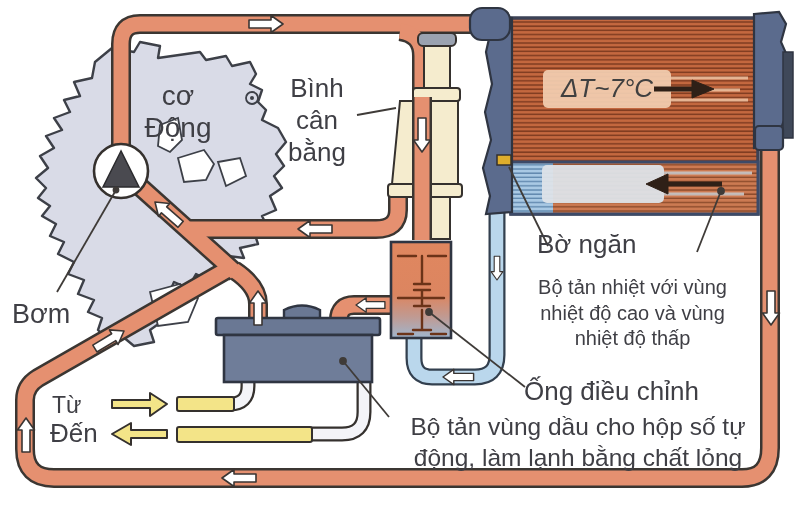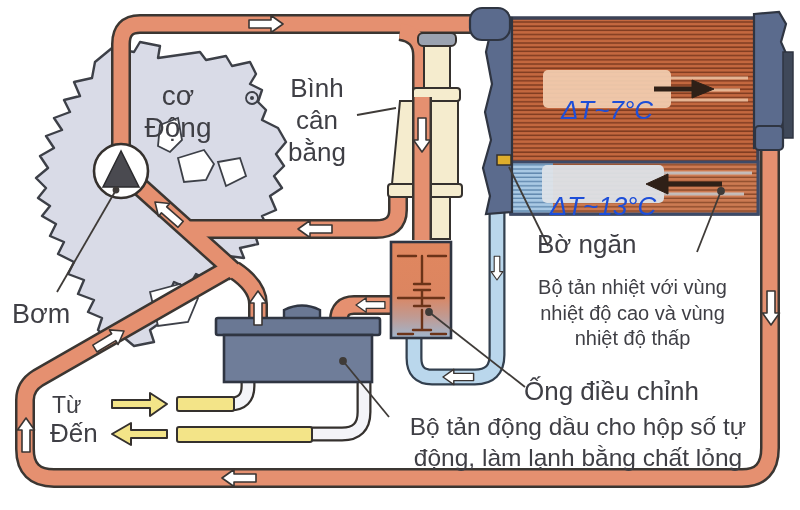--- a/index.html
+++ b/index.html
@@ -1,21 +1,21 @@
 <!DOCTYPE html>
 <html><head>
 <meta charset="utf-8">
 <style>
   html,body{margin:0;padding:0;background:#ffffff;}
   #stage{position:relative;width:800px;height:510px;background:#ffffff;overflow:hidden;
          font-family:"Liberation Sans", sans-serif;}
   #stage svg{position:absolute;left:0;top:0;}
   .lbl{position:absolute;color:#3f3f45;white-space:nowrap;line-height:1.15;}
   .center{text-align:center;white-space:normal;}
-  .dt{font-style:italic;color:#1d4ed8;font-weight:500;margin-top:22px;}
+  .dt{font-style:italic;color:#404040;font-weight:500;}
 </style>
 </head>
 <body>
 
 <div id="stage">
 <svg width="800" height="510" viewBox="0 0 800 510">
   <defs>
     <pattern id="stripeHot" width="10" height="4.2" patternUnits="userSpaceOnUse">
       <rect width="10" height="4.2" fill="#c4683f"></rect>
       <line x1="0" y1="1" x2="10" y2="1" stroke="#7e3b20" stroke-width="1.5"></line>
@@ -206,32 +206,31 @@
   <div class="lbl center" style="left:272px;top:73px;width:90px;font-size:26px;line-height:1.23;">
     <div>Bình</div>
     <div>cân</div>
     <div>bằng</div>
   </div>
 
   <div class="lbl" style="left:12px;top:299px;font-size:27px;">Bơm</div>
 
   <div class="lbl center dt" style="left:548px;top:74px;width:118px;font-size:26px;">ΔT~7°C</div>
 
-  <div class="lbl center dt" style="left:544px;top:170px;width:118px;font-size:26px;">ΔT~13°C</div>
 
   <div class="lbl" style="left:537px;top:230px;font-size:26px;">Bờ ngăn</div>
 
   <div class="lbl center" style="left:505px;top:275px;width:255px;font-size:20px;line-height:1.28;">
     <div>Bộ tản nhiệt với vùng</div>
     <div>nhiệt độ cao và vùng</div>
     <div>nhiệt độ thấp</div>
   </div>
 
   <div class="lbl" style="left:524px;top:377px;font-size:26px;">Ống điều chỉnh</div>
 
   <div class="lbl center" style="left:386px;top:412px;width:384px;font-size:24.5px;line-height:1.25;">
-    <div>Bộ tản động dầu cho hộp số tự</div>
+    <div>Bộ tản vùng dầu cho hộp số tự</div>
     <div>động, làm lạnh bằng chất lỏng</div>
   </div>
 
   <div class="lbl" style="left:52px;top:392px;font-size:23px;">Từ</div>
   <div class="lbl" style="left:50px;top:419px;font-size:26px;">Đến</div>
 </div>
 
 </body></html>

